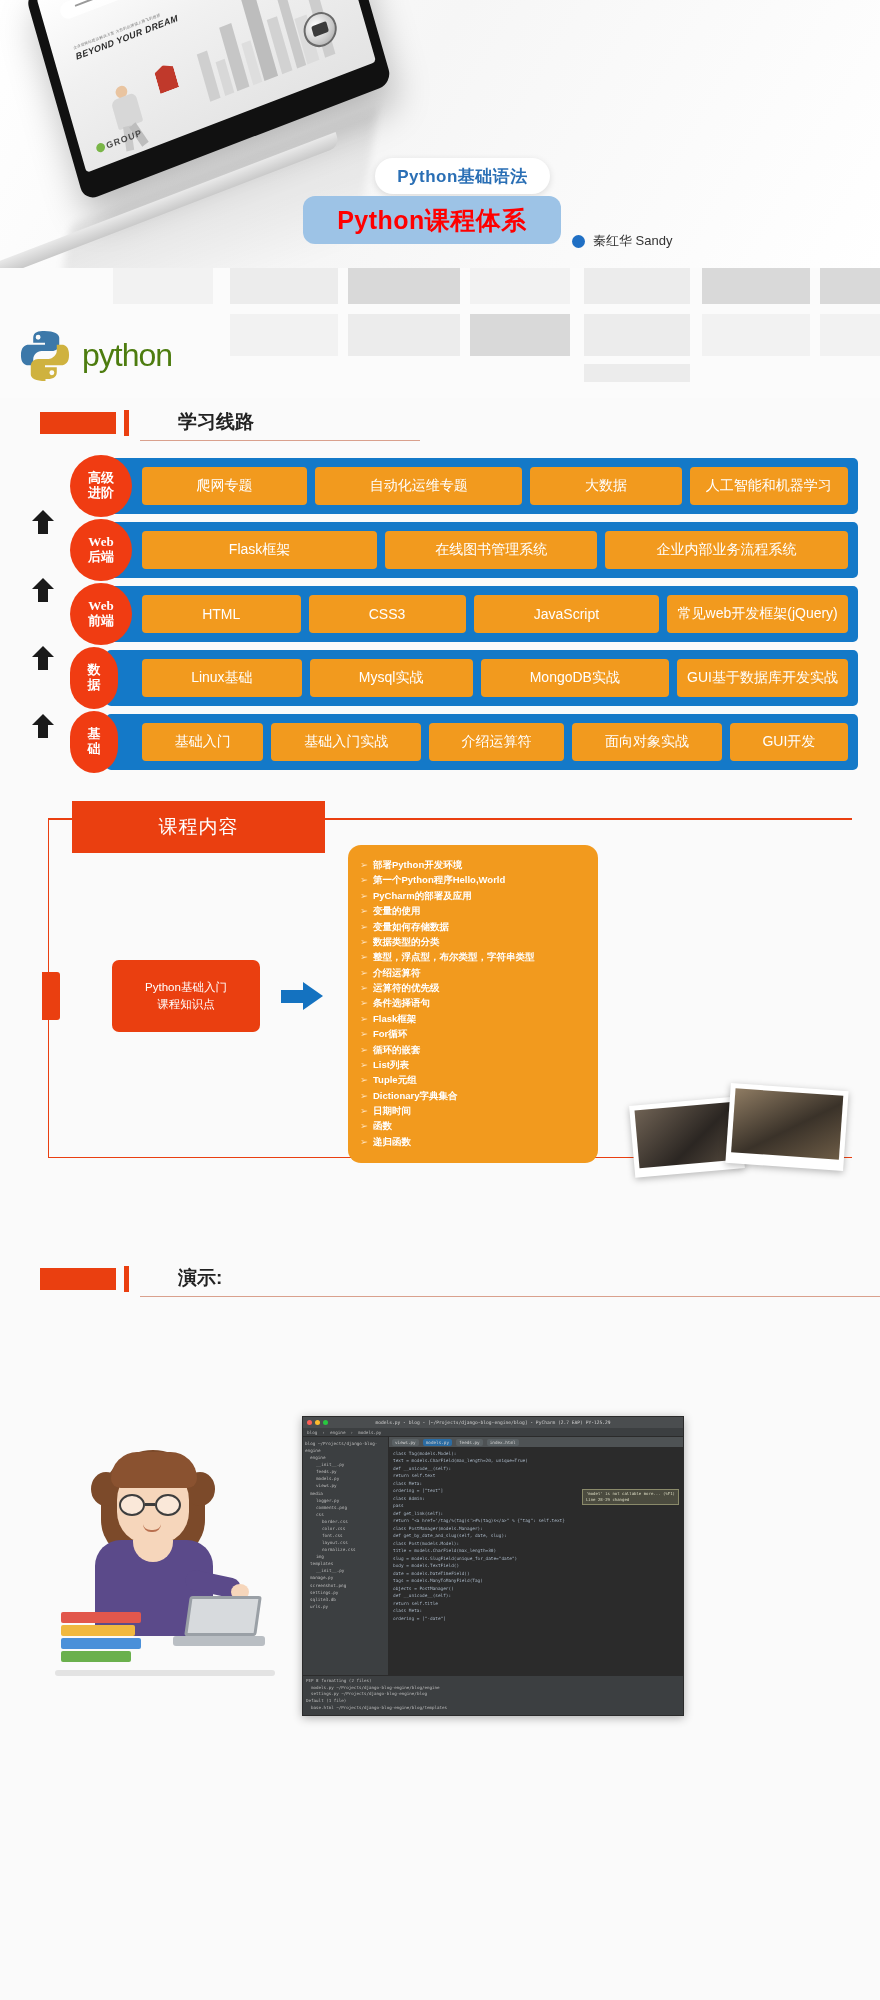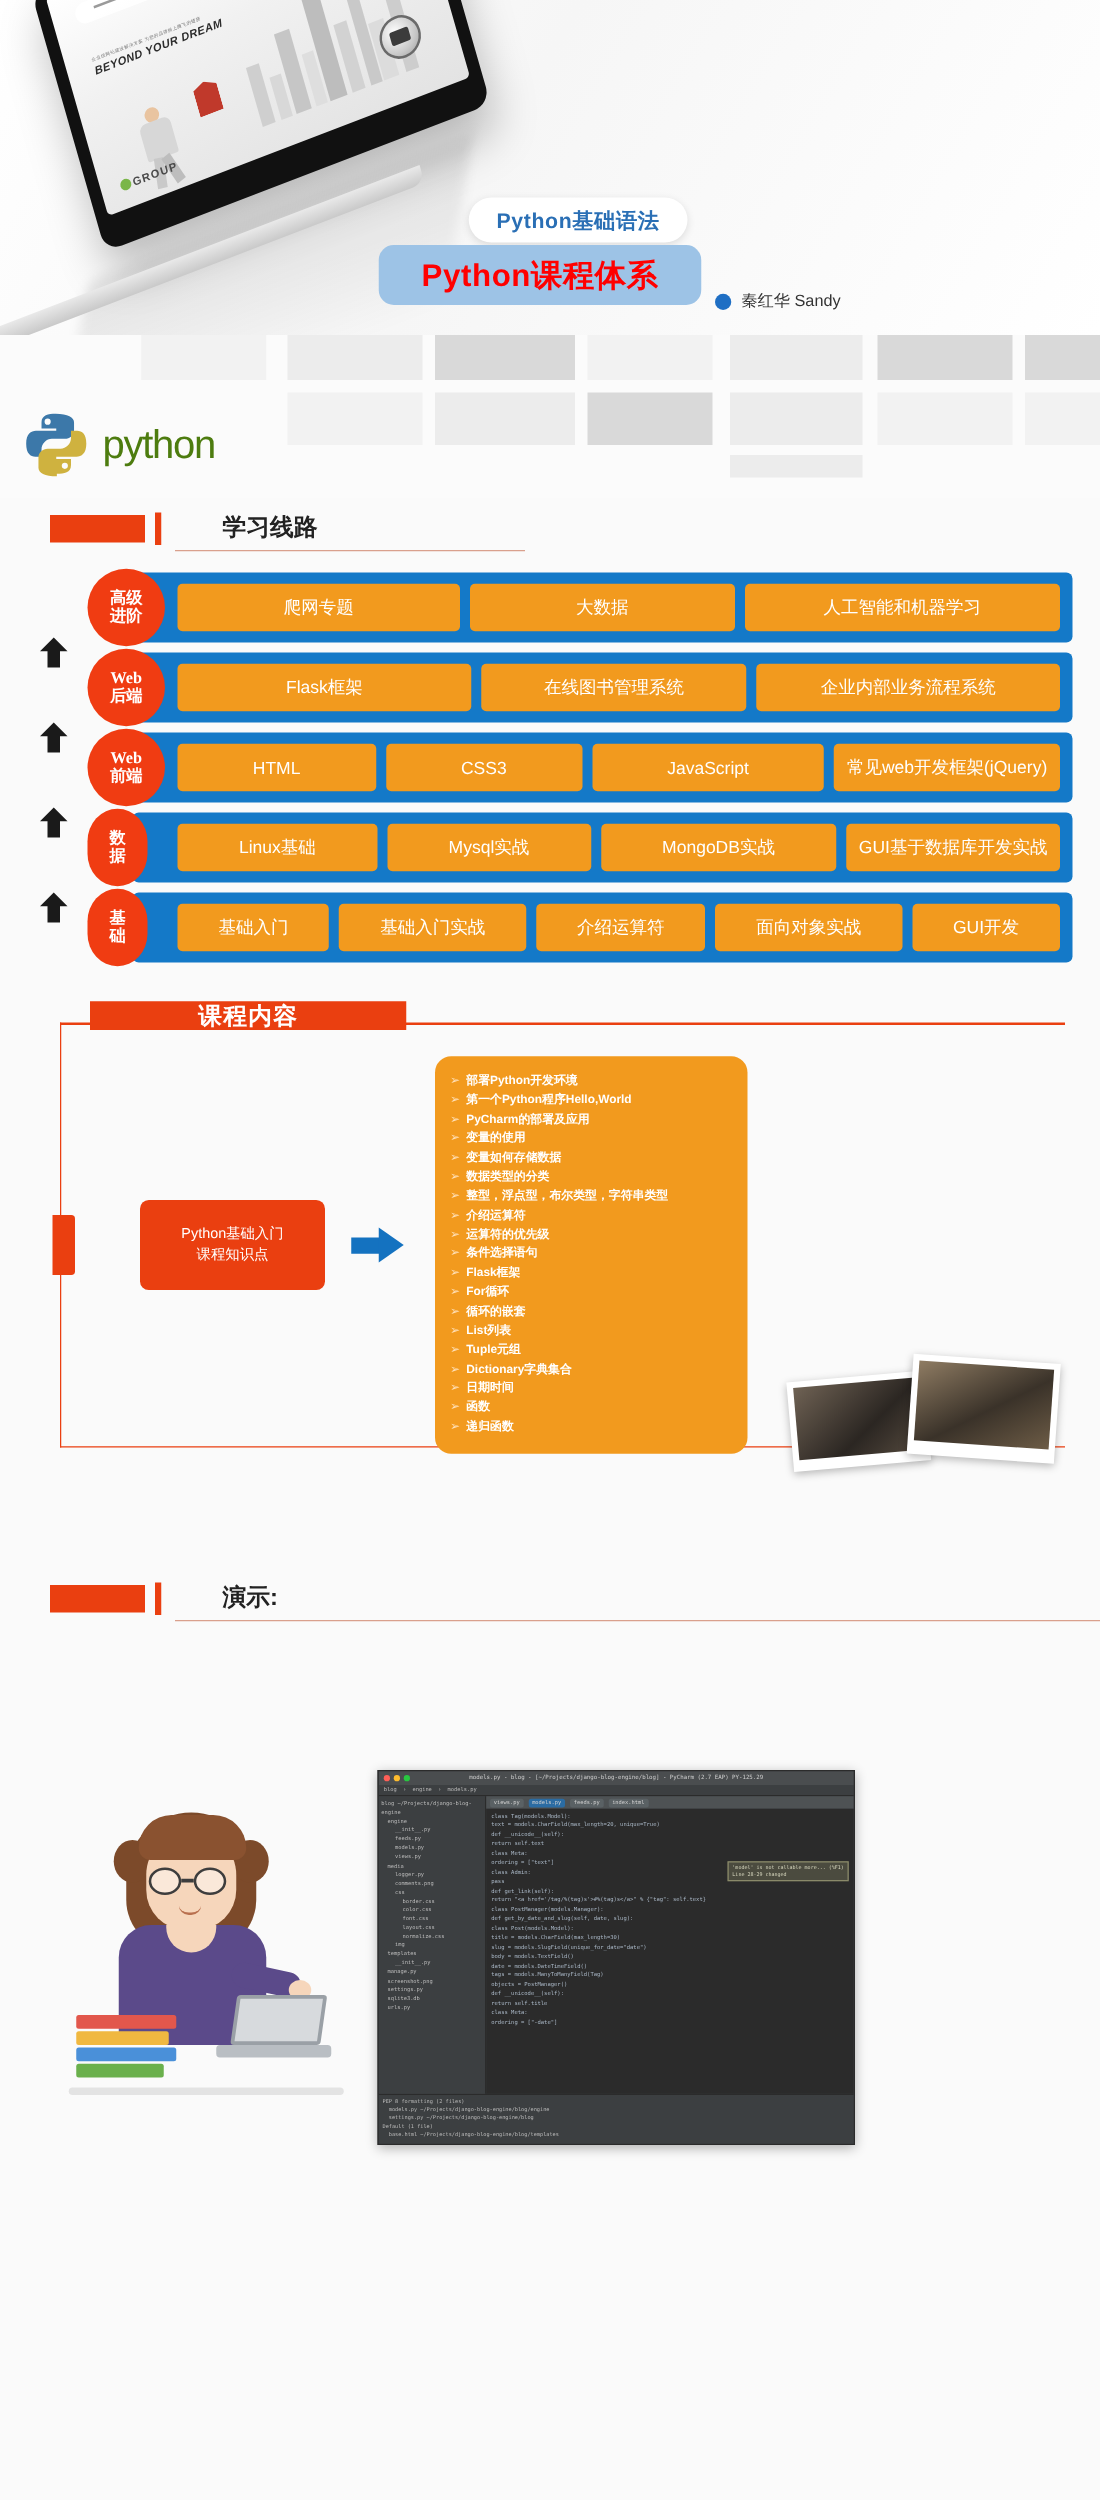--- a/index.html
+++ b/index.html
@@ -133,22 +133,22 @@
   .road-badge.tall { width:48px; border-radius:50%/42%; }
   .arrow-shape { position:absolute; left:34px; width:10px; height:14px; background:#1a1a1a; z-index:4;}
   .arrow-head { position:absolute; left:28px; width:0; height:0; z-index:4;
     border-left:11px solid transparent; border-right:11px solid transparent; border-bottom:11px solid #1a1a1a; }
 
   
   .content-wrap { position:relative; margin-top:30px; height:370px; }
   .cc-frame { position:absolute; left:48px; top:18px; right:28px; bottom:12px;
     border:1.6px solid #ea3f10; border-top:none; border-right:none; }
   .cc-frame-top { position:absolute; left:48px; top:18px; right:28px; height:1.6px; background:#ea3f10; }
-  .cc-title { position:absolute; left:72px; top:1px; width:253px; height:23px;
-    background:#ea3f10; color:#fff; font-size:19px; font-weight:bold;
+  .cc-title { position:absolute; left:72px; top:1px; width:253px; height:52px;
+    background:#ea3f10; color:#fff; font-size:19px; font-weight:normal;
     display:flex; align-items:center; justify-content:center; letter-spacing:1px; z-index:3;}
   .cc-leftstub { position:absolute; left:42px; top:172px; width:18px; height:48px; background:#ea3f10; border-radius:0 3px 3px 0; }
   .cc-kp {
     position:absolute; left:112px; top:160px; width:148px; height:72px;
     background:#ea3f10; border-radius:7px; color:#fff; font-size:11.5px;
     display:flex; flex-direction:column; align-items:center; justify-content:center;
     line-height:1.5; text-align:center;
   }
   .cc-arrow { position:absolute; left:281px; top:182px; width:42px; height:28px; }
   .cc-arrow .stem { position:absolute; left:0; top:8px; width:24px; height:13px; background:#1472c0; }
@@ -291,20 +291,21 @@
   <div class="tick"></div>
   <div class="label">学习线路</div>
   <div class="rule" style="width:280px"></div>
 </div>
 
 <div class="roadmap">
 
   <div class="road-row">
     <div class="road-bar">
       <div class="cell">爬网专题</div>
+      <div class="cell">自动化运维专题</div>
       <div class="cell">大数据</div>
       <div class="cell" style="flex:1.55">人工智能和机器学习</div>
     </div>
     <div class="road-badge">
       <span>高级</span>
       <span>进阶</span>
     </div>
   </div>
   <div class="arrow-head" style="top:52px;left:32px"></div>
   <div class="arrow-shape" style="top:62px;left:38px"></div>

